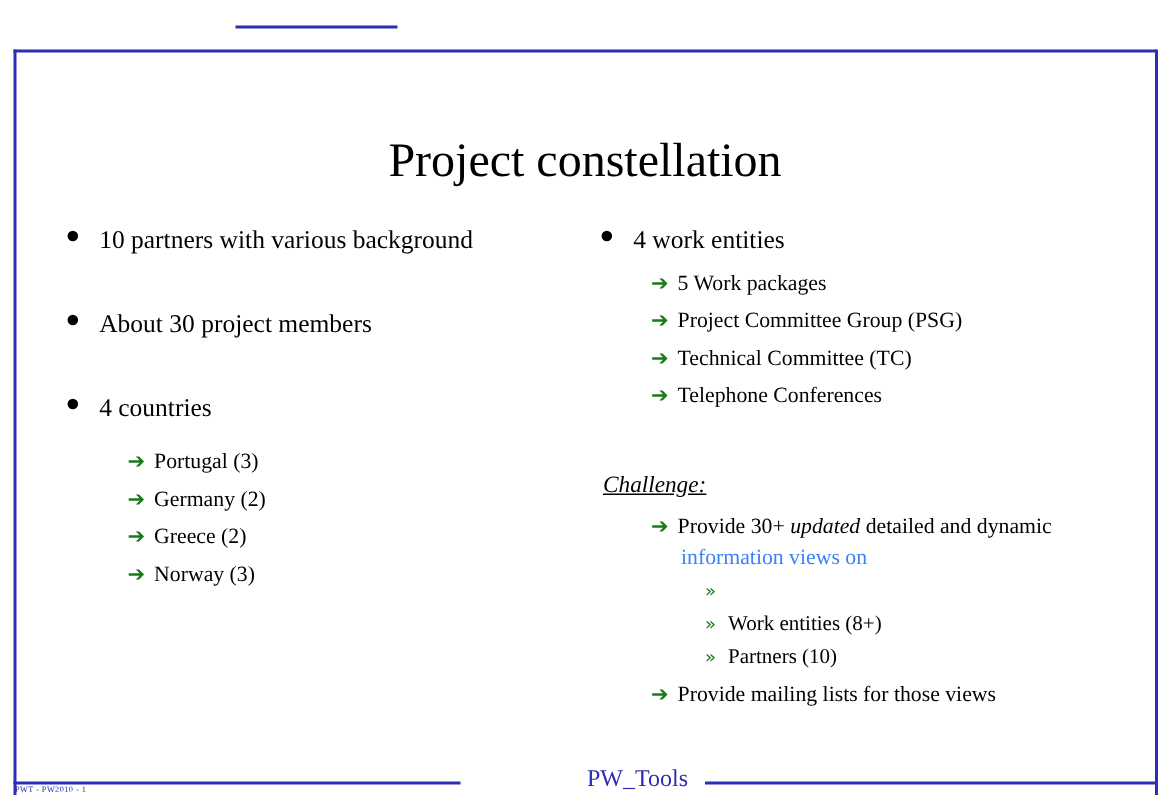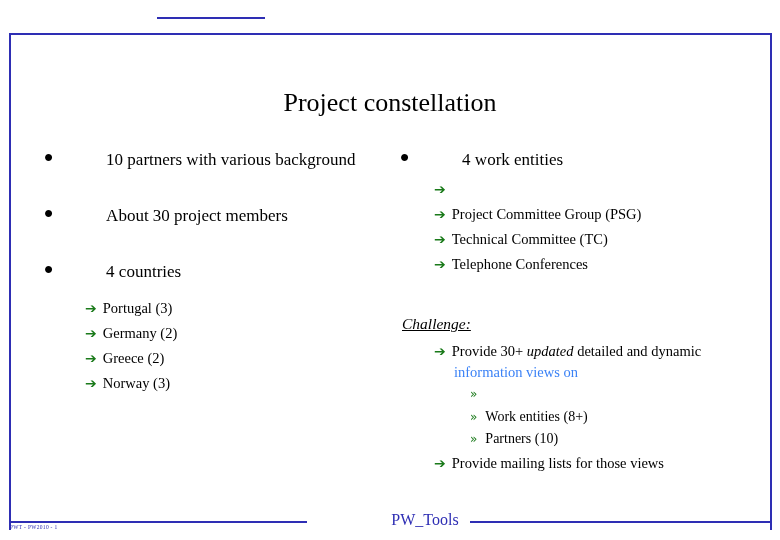--- a/index.html
+++ b/index.html
@@ -68,21 +68,21 @@
     width: 300px;
     height: 0;
     border-top: 2px solid #2e2eb4;
   }
   .title {
     position: absolute;
     left: 0;
     top: 88px;
     width: 780px;
     text-align: center;
-    font-size: 26px;
+    font-size: 32px;
     color: #000000;
     font-family: "Liberation Serif", serif;
   }
 
   
   .l1-item {
     position: absolute;
     display: flex;
     align-items: flex-start;
   }
@@ -90,21 +90,20 @@
     color: #000000;
     font-size: 26px;
     line-height: 14px;
     margin-right: 13px;
     font-family: "Liberation Sans", sans-serif;
   }
   .l1-text {
     font-size: 17px;
     color: #000000;
     white-space: nowrap;
-    margin-left: 40px;
   }
 
   .l2-item {
     position: absolute;
     display: flex;
     align-items: baseline;
   }
   .l2-arrow {
     color: #1a7a1a;
     font-size: 14px;
@@ -222,20 +221,21 @@
     <span class="l2-text">Norway (3)</span>
   </div>
 
   <div class="l1-item" style="left:400px; top:150px;">
     <span class="l1-bullet">•</span>
     <span class="l1-text">4 work entities</span>
   </div>
 
   <div class="l2-item" style="left:434px; top:181px;">
     <span class="l2-arrow">➔</span>
+    <span class="l2-text">5 Work packages</span>
   </div>
   <div class="l2-item" style="left:434px; top:206px;">
     <span class="l2-arrow">➔</span>
     <span class="l2-text">Project Committee Group (PSG)</span>
   </div>
   <div class="l2-item" style="left:434px; top:231px;">
     <span class="l2-arrow">➔</span>
     <span class="l2-text">Technical Committee (TC)</span>
   </div>
   <div class="l2-item" style="left:434px; top:256px;">

